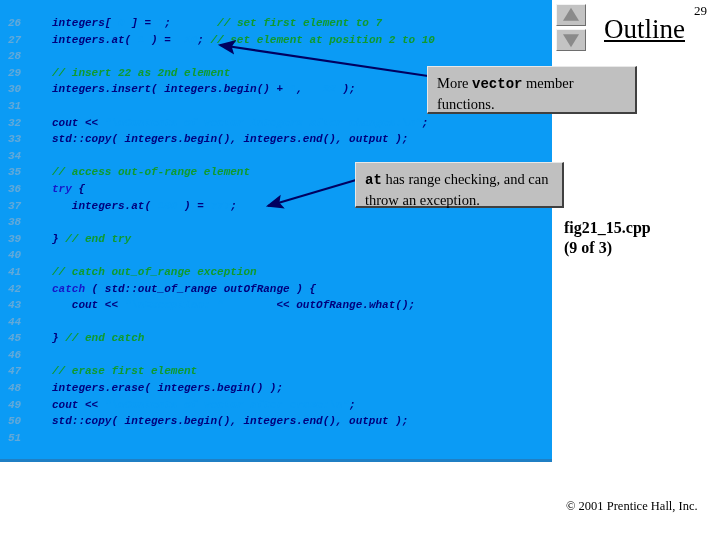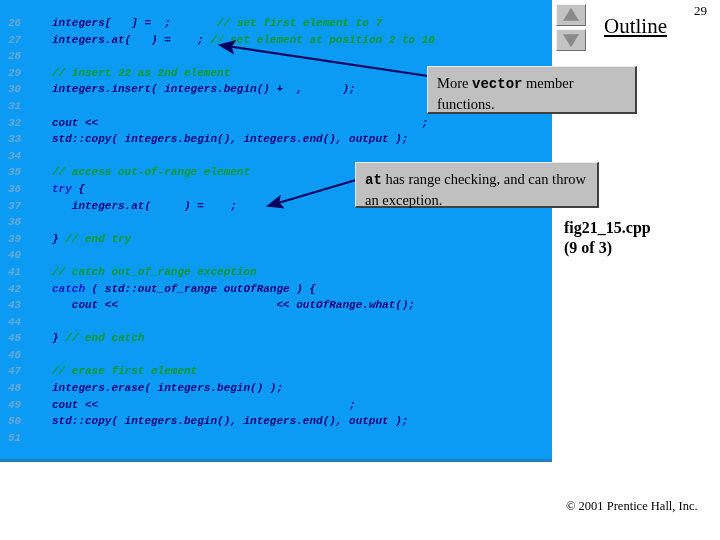--- a/index.html
+++ b/index.html
@@ -104,21 +104,21 @@
     border-right: 8px solid transparent;
     border-top: 13px solid #8a8a8a;
   }
 
   
   #outline-title {
     position: absolute;
     left: 604px;
     top: 14px;
     font-family: "Liberation Serif", serif;
-    font-size: 21px;
+    font-size: 27px;
     color: #000000;
     text-decoration: underline;
     white-space: nowrap;
   }
   #page-number {
     position: absolute;
     left: 694px;
     top: 3px;
     font-family: "Liberation Serif", serif;
     font-size: 13px;
@@ -139,21 +139,21 @@
     color: #000000;
     line-height: 1.45;
     padding: 6px 8px 16px 9px;
   }
   .callout b.mono {
     font-family: "Liberation Mono", "DejaVu Sans Mono", monospace;
     font-weight: bold;
     font-size: 14px;
   }
   #callout-1 { left: 427px; top: 66px;  width: 210px; height: 48px; }
-  #callout-2 { left: 355px; top: 162px; width: 244px; height: 46px; }
+  #callout-2 { left: 355px; top: 162px; width: 209px; height: 46px; }
 
   
   .arrow-svg {
     position: absolute;
     left: 0;
     top: 0;
     width: 720px;
     height: 540px;
     pointer-events: none;
   }

